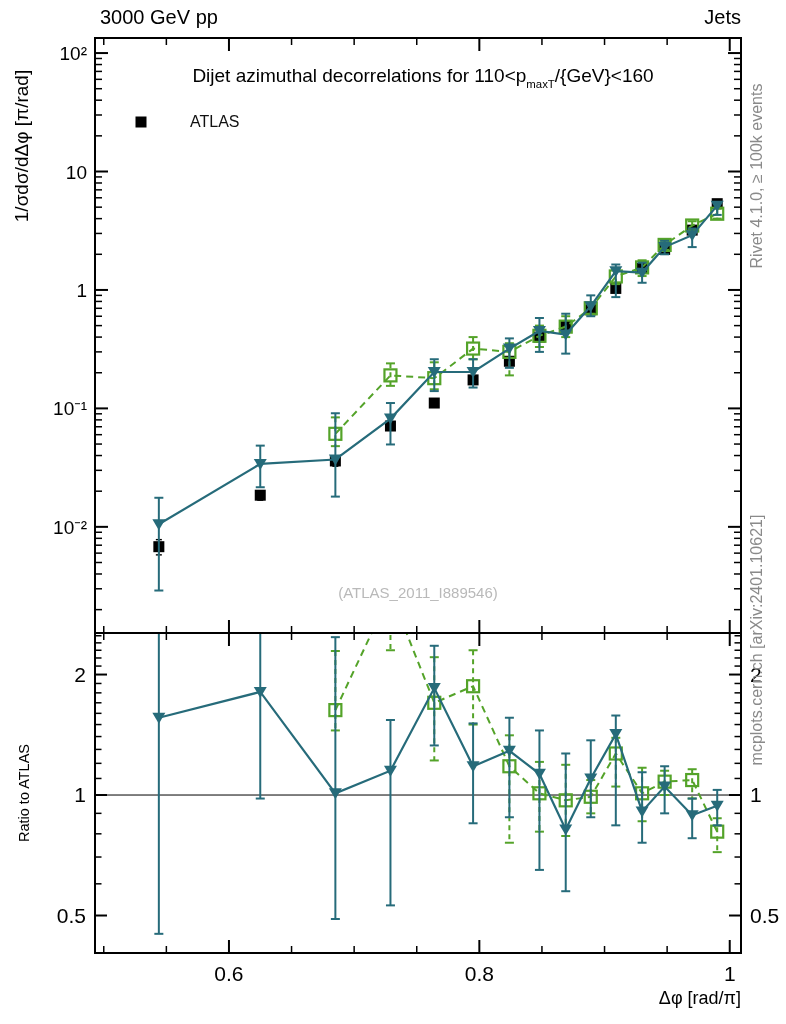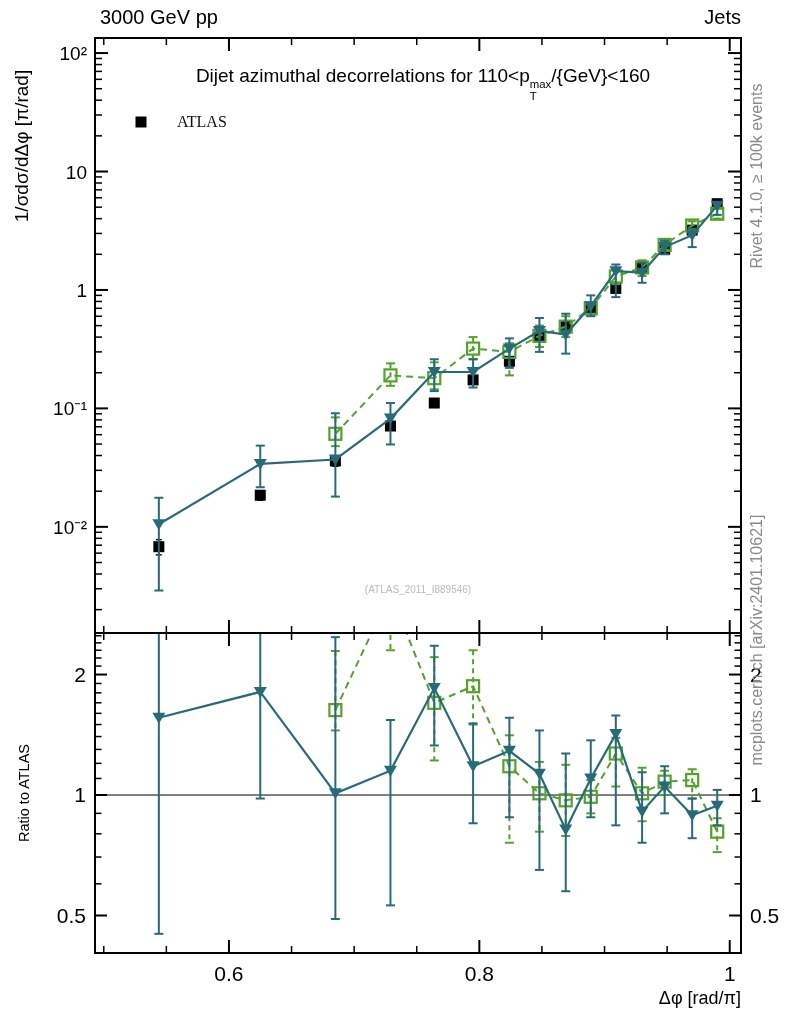--- a/index.html
+++ b/index.html
@@ -5,37 +5,37 @@
   html,body{margin:0;padding:0;background:#ffffff;}
   body{width:786px;height:1024px;position:relative;overflow:hidden;
        font-family:"Liberation Sans", sans-serif;color:#000;}
   .abs{position:absolute;white-space:nowrap;}
   #chart-svg{position:absolute;left:0;top:0;z-index:2;}
   .txt{z-index:3;}
   .under{z-index:1;}
   #header-left{left:100px;top:6px;font-size:20px;}
   #header-right{right:45px;top:6px;font-size:20px;}
   #plot-title{left:95px;top:65px;width:634px;text-align:center;font-size:19px;z-index:3;margin-left:11px;}
-  .stack{display:inline-flex;flex-direction:column;vertical-align:-0.55em;
+  .stack{display:inline-flex;flex-direction:row;vertical-align:-0.55em;
          font-size:0.60em;line-height:1.0;text-align:left;}
   #main-ylabel{left:22px;top:146px;font-size:19px;
     transform:translate(-50%,-50%) rotate(-90deg);}
   #ratio-ylabel{left:24px;top:793px;font-size:14.5px;
     transform:translate(-50%,-50%) rotate(-90deg);}
   #xlabel{right:45px;top:988px;font-size:18px;}
   #watermark{left:95px;top:584px;width:646px;text-align:center;
-    font-size:10px;color:#b9b9b9;z-index:1;}
+    font-size:15px;color:#b9b9b9;z-index:1;}
   #side-top{left:757px;top:176px;font-size:16px;color:#8a8a8a;
     transform:translate(-50%,-50%) rotate(-90deg);}
   #side-bottom{left:757px;top:640px;font-size:16px;color:#8a8a8a;
     transform:translate(-50%,-50%) rotate(-90deg);}
   #legend{left:105px;top:108px;z-index:3;}
   .legend-row{display:flex;align-items:center;height:28px;}
   .legend-key{width:72px;height:20px;flex:0 0 72px;}
-  .legend-label{font-size:16px;color:#111;font-family:Liberation Serif, serif;}
+  .legend-label{font-size:16px;margin-left:13px;color:#111;}
 </style>
 </head>
 <body>
 
 <div class="abs txt" id="header-left">3000 GeV pp</div>
 <div class="abs txt" id="header-right">Jets</div>
 
 <div class="abs txt" id="plot-title"><span>Dijet azimuthal decorrelations for 110&lt;p</span><span class="stack">
       <span>max</span>
       <span>T</span>

